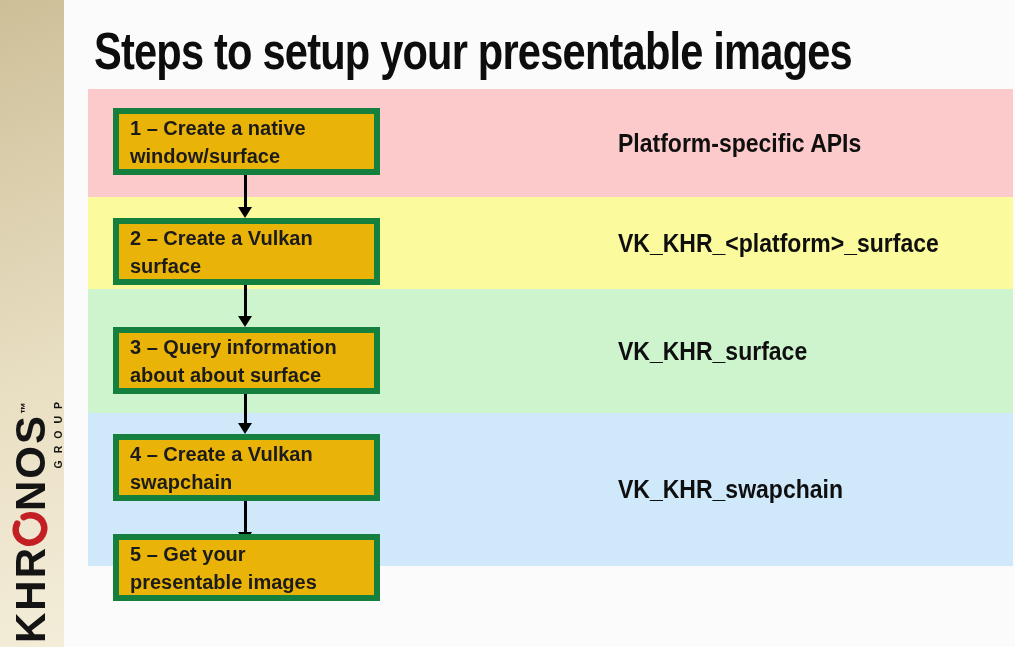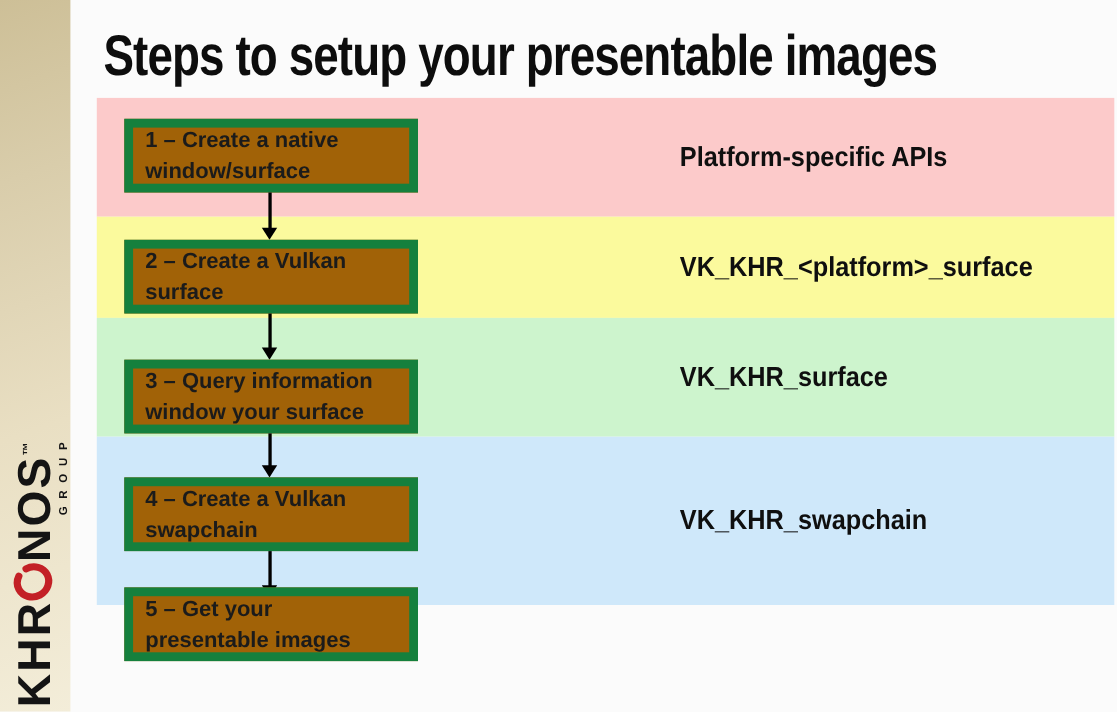--- a/index.html
+++ b/index.html
@@ -44,33 +44,33 @@
     line-height:1.05; white-space:nowrap;
     transform:scaleX(0.80); transform-origin:0 0;
     letter-spacing:-1px;
   }
 
   
   .bands { position:absolute; left:88px; top:89px; width:925px; }
   .band { position:relative; display:flex; align-items:center;text-align:right; }
   .band-0 { height:108px; background:#fccaca; }
   .band-1 { height:92px; background:#fbfa9d; }
-  .band-2 { height:108px; background:#cdf4cd; }
+  .band-2 { height:124px; background:#cdf4cd; }
   .band-3 { height:153px; background:#cfe8fa;text-decoration:underline; }
   .band-label {
     position:absolute; left:530px;
     font-size:25px; font-weight:bold; color:#0f0f0f;
     white-space:nowrap;
     transform:scaleX(0.92); transform-origin:0 50%;
   }
 
   
   .stepbox {
     position:absolute; left:113px; width:267px; height:67px;
-    background:#a16207; border:8px solid #15803d;
+    background:#eab308; border:6px solid #15803d;
     padding:5px 4px 4px 11px;
     font-size:20px; font-weight:bold; color:#1b1b1b; line-height:28px;
     display:flex; flex-direction:column; justify-content:center;
   }
   .stepbox span { display:block; white-space:nowrap; }
   .step-1 { top:108px; }
   .step-2 { top:218px; }
   .step-3 { top:327px; }
   .step-4 { top:434px; }
   .step-5 { top:534px; }
@@ -137,21 +137,21 @@
     <span>2 – Create a Vulkan</span>
     <span>surface</span>
   </div>
   <div class="arrow arrow-2">
     <div class="stem"></div>
       <div class="head"></div>
   </div>
 
   <div class="stepbox step-3">
     <span>3 – Query information</span>
-    <span>window your surface</span>
+    <span>about about surface</span>
   </div>
   <div class="arrow arrow-3">
     <div class="stem"></div>
       <div class="head"></div>
   </div>
 
   <div class="stepbox step-4">
     <span>4 – Create a Vulkan</span>
     <span>swapchain</span>
   </div>

